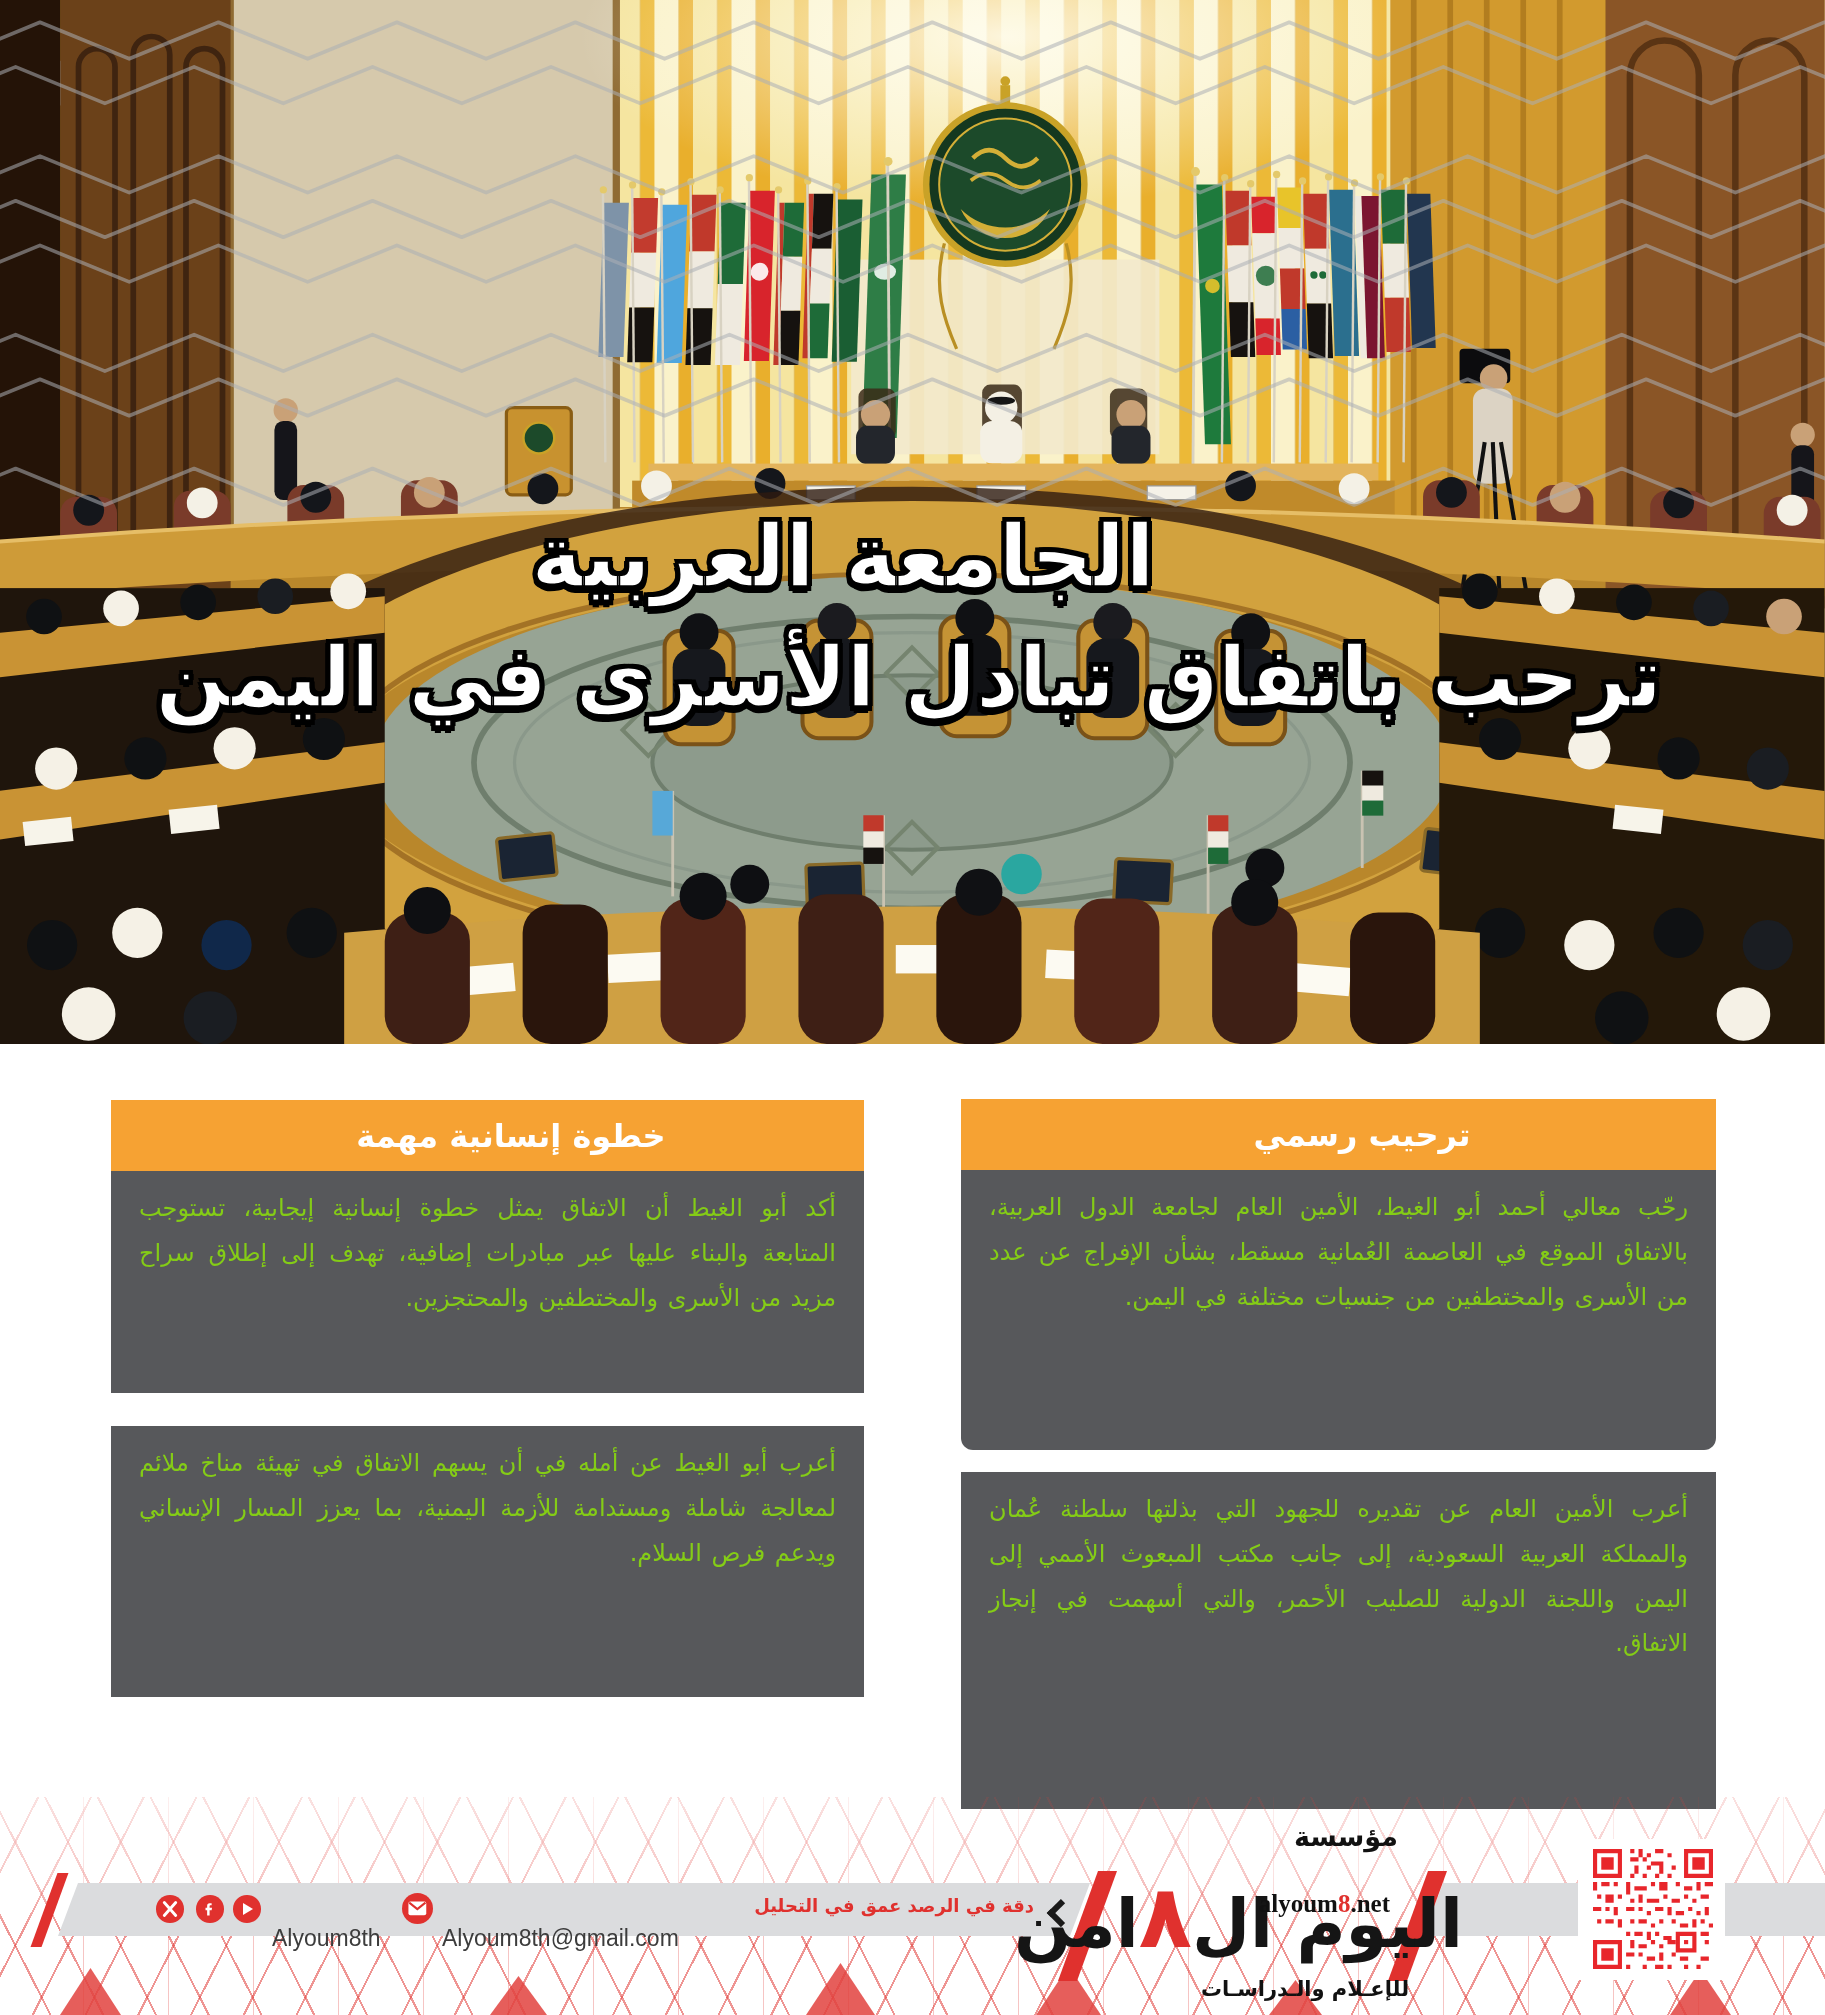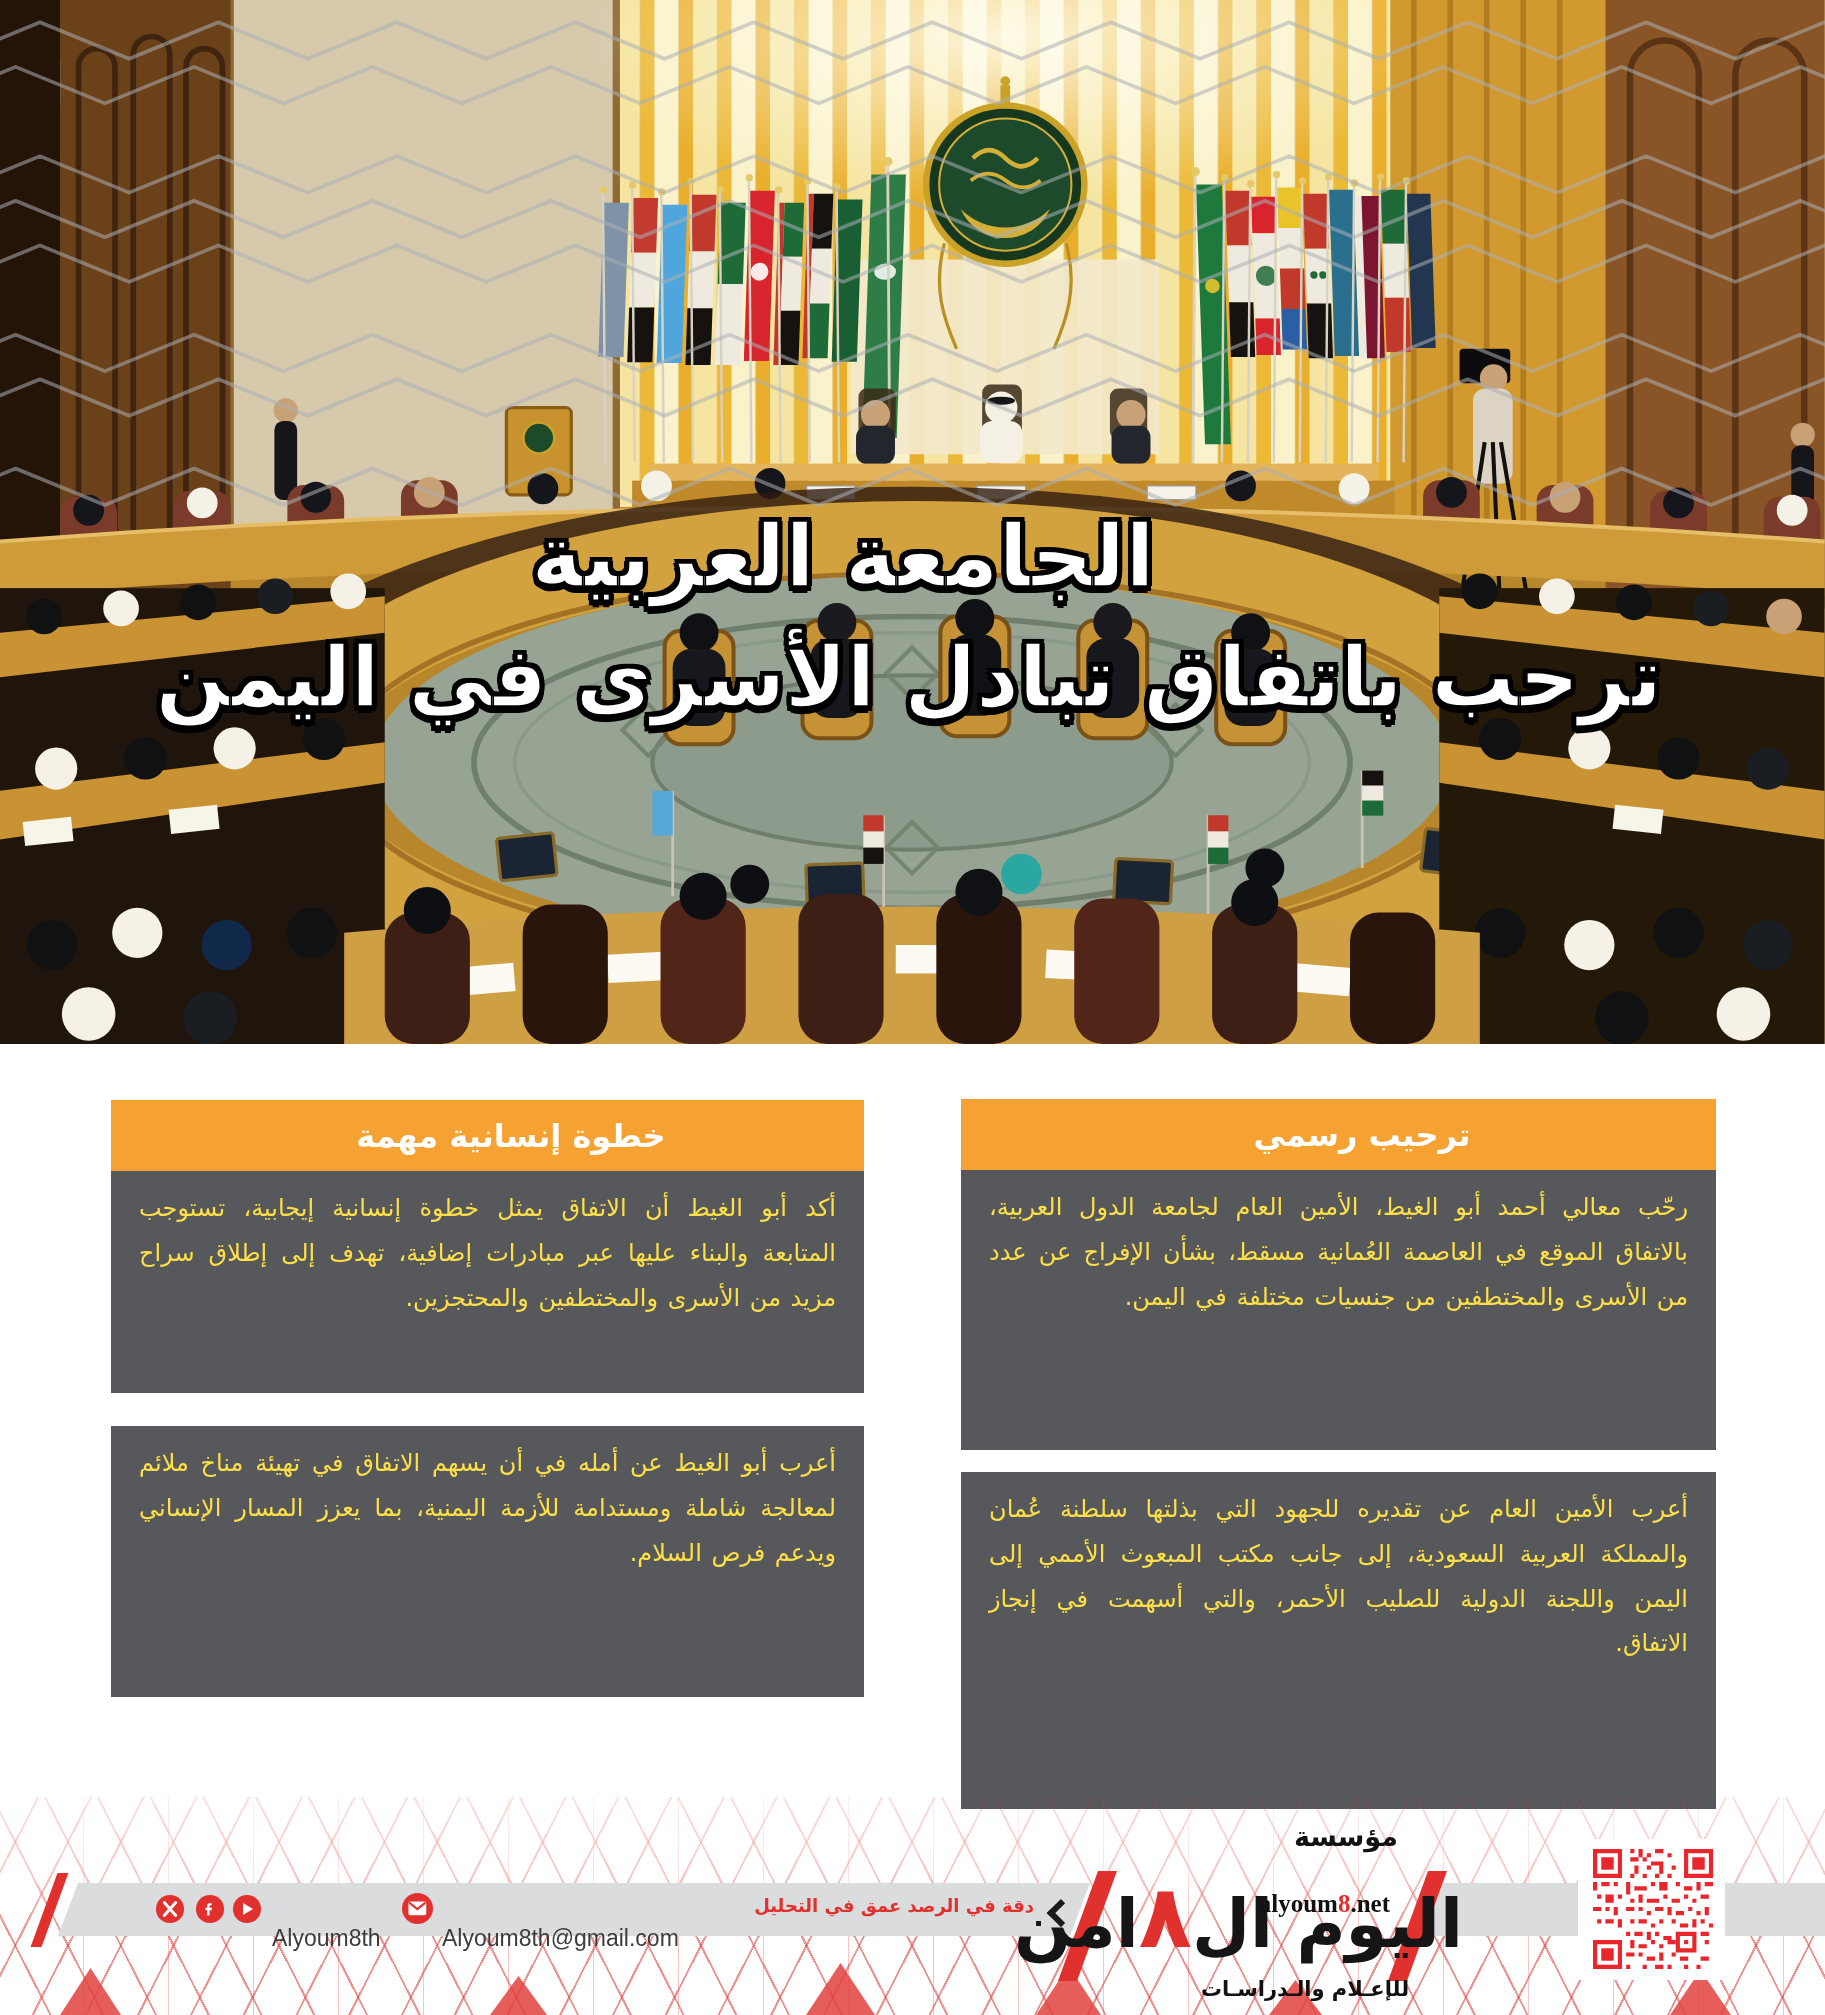--- a/index.html
+++ b/index.html
@@ -16,23 +16,23 @@
       -webkit-text-stroke:1.6px #000;
       text-shadow:0 6.5px 0 #000,0 -3.7px 0 #000,4.5px 0 0 #000,-4.5px 0 0 #000,
                   3.7px 4.5px 0 #000,-3.7px 4.5px 0 #000,3.7px -3.7px 0 #000,-3.7px -3.7px 0 #000;}
   .l1{font-size:86px;transform:translateX(-69px);} 
   .l2{font-size:83px;transform:translateX(-3.2px);}
 
   
   .card{position:absolute;background:#57585B;direction:rtl;}
   .card-head{height:71px;background:#F6A233;display:flex;align-items:center;justify-content:center;
              color:#ffffff;font-size:32px;font-weight:bold;padding-left:47px;}
-  .card-body{margin:0;padding:15.4px 28px 0 28px;color:#fde047;font-size:24px;line-height:1.86;
+  .card-body{margin:0;padding:15.4px 28px 0 28px;color:#84cc16;font-size:24px;line-height:1.86;
              text-align:justify;word-spacing:2px;}
-  .c-r1{left:962px;top:1099px;width:755px;height:351px;}
+  .c-r1{left:962px;top:1099px;width:755px;height:351px;border-radius:12px;}
   .c-l1{left:112px;top:1100px;width:753px;height:293px;}
   .c-l2{left:112px;top:1426px;width:753px;height:271px;}
   .c-r2{left:962px;top:1472px;width:755px;height:337px;}
 
   
   .lattice{position:absolute;left:0;top:1797px;width:1826px;height:218px;
      background-image:
        repeating-linear-gradient(63deg,rgba(225,62,58,0) 0 45px,rgba(225,62,58,.55) 45px 47px),
        repeating-linear-gradient(-63deg,rgba(225,62,58,0) 0 45px,rgba(225,62,58,.55) 45px 47px),
        repeating-linear-gradient(90deg,rgba(225,62,58,0) 0 84px,rgba(225,62,58,.30) 84px 85px);

